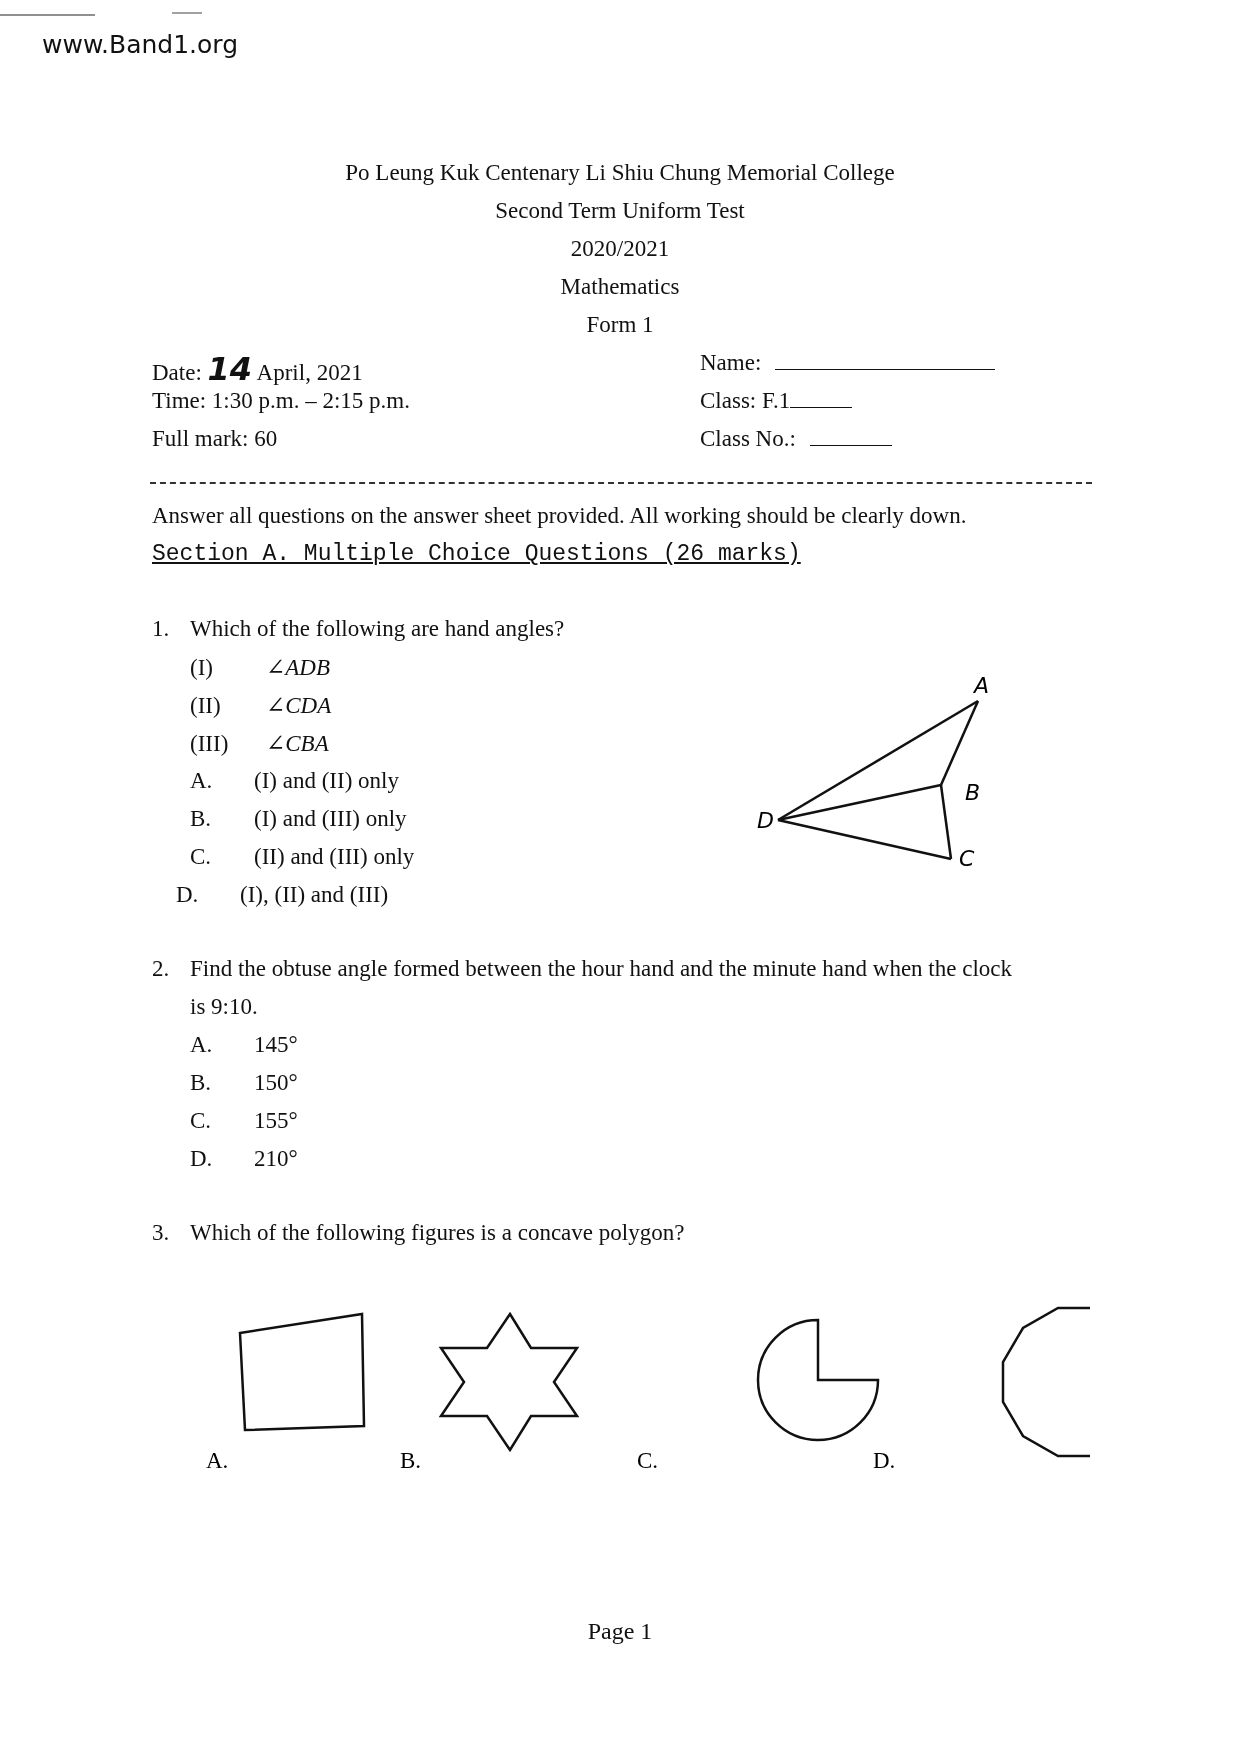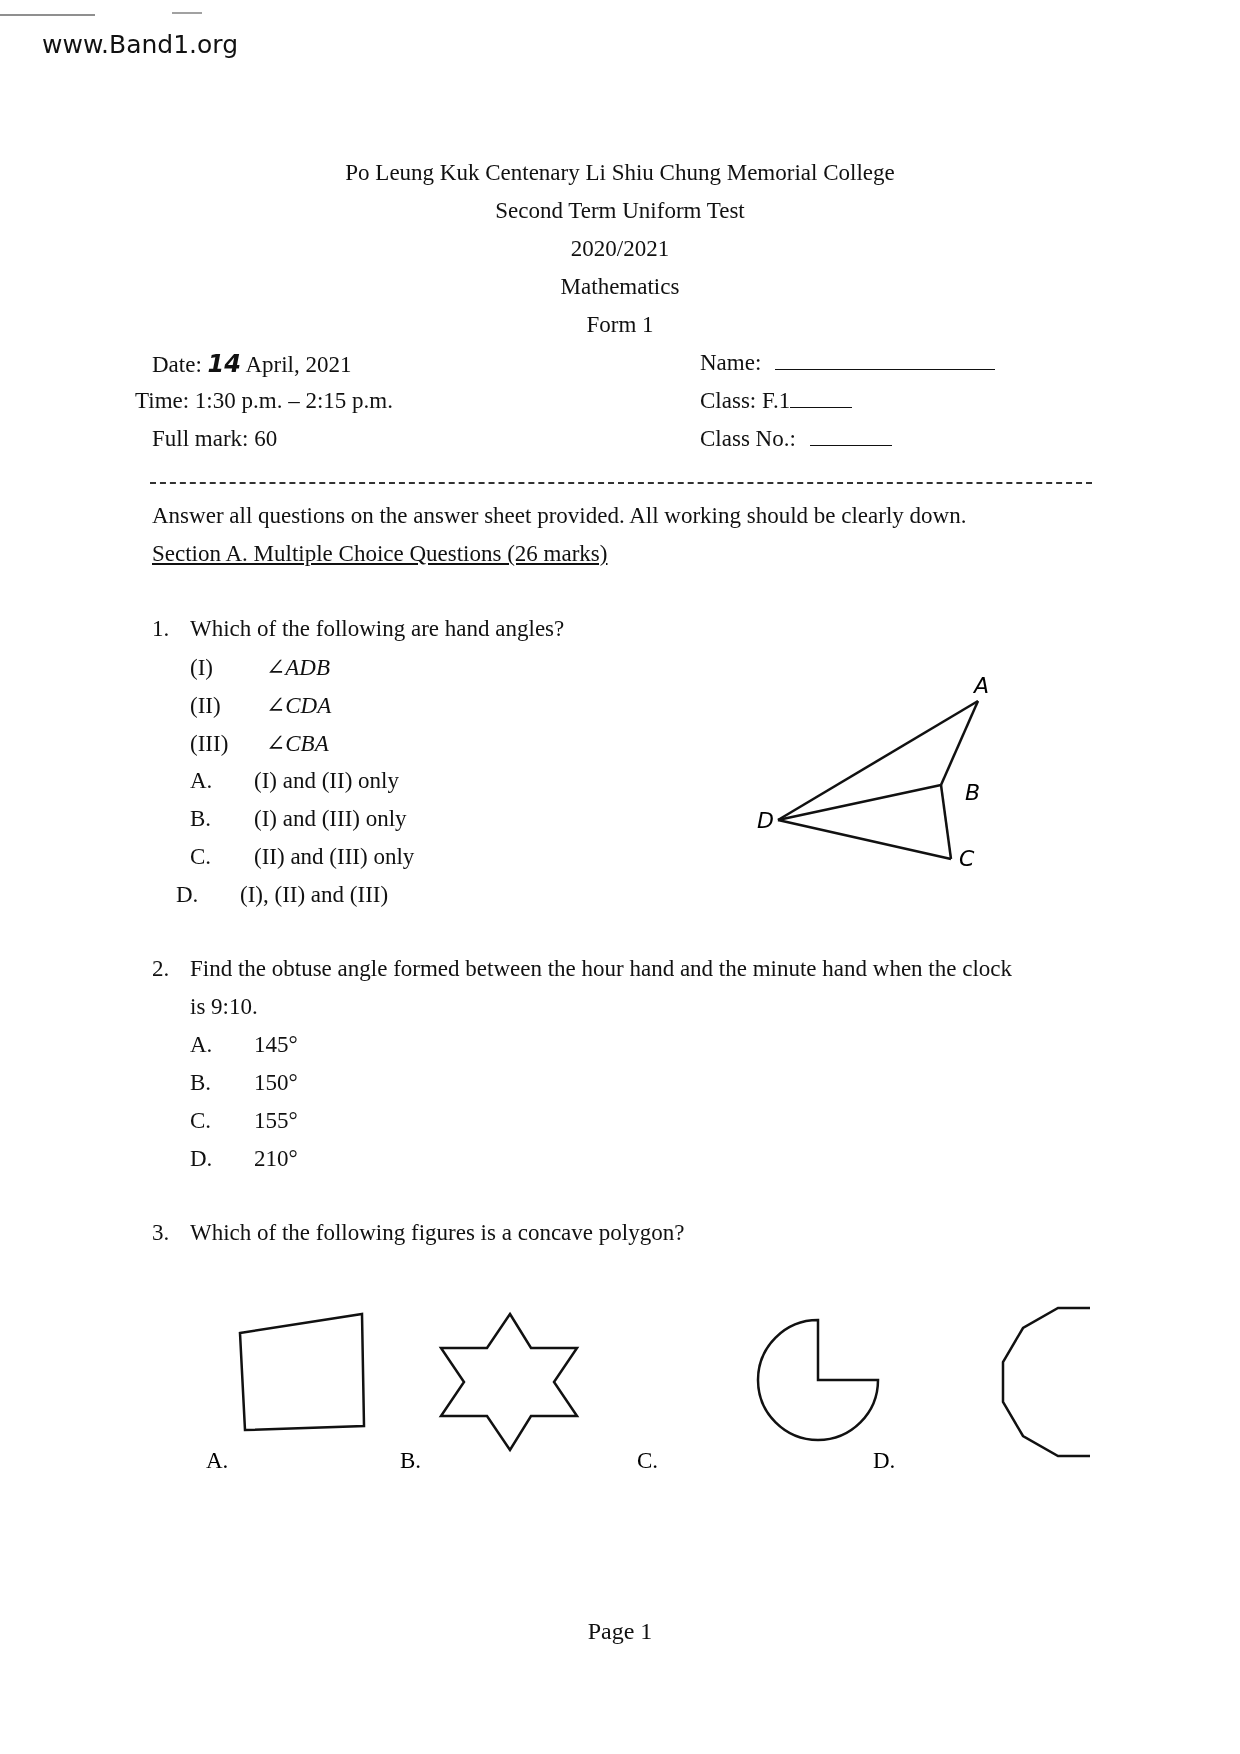--- a/index.html
+++ b/index.html
@@ -4,23 +4,23 @@
 <style>
   html, body { margin: 0; padding: 0; background: #ffffff; }
   body { width: 1240px; height: 1754px; position: relative; overflow: hidden;
          font-family: "Liberation Serif", "DejaVu Serif", serif; color: #111; }
   .abs { position: absolute; white-space: nowrap; }
   .serif { font-family: "Liberation Serif", "DejaVu Serif", serif; font-size: 23px; }
   .sans { font-family: "DejaVu Sans", "Liberation Sans", sans-serif; }
   .watermark { left: 42px; top: 30px; font-size: 25px; color: #111; }
   .center { left: 0; width: 1240px; text-align: center; }
   .blank { display: inline-block; border-bottom: 1.5px solid #111; height: 18px; vertical-align: baseline; }
-  .hand { font-family: "DejaVu Sans", sans-serif; font-size: 24px; font-weight: bold; font-style: italic; }
+  .hand { font-family: "DejaVu Sans", sans-serif; font-size: 32px; font-weight: bold; font-style: italic; }
   .dashed { left: 150px; top: 482px; width: 942px; border-top: 2px dashed #333; }
-  .underline { text-decoration: underline; }
+  .underline { text-decoration: underline; font-family: Liberation Mono, monospace; }
   .item-roman { display: inline-block; width: 64px; }
   .item-letter { display: inline-block; width: 64px; }
   .ital { font-style: italic; margin-left: 12px; }
   svg text { font-family: "DejaVu Sans", sans-serif; font-style: italic; }
   .speck { position: absolute; background: #444; }
 </style>
 </head>
 <body>
 
 <div class="speck" style="left:0;top:14px;width:95px;height:2px;opacity:.6"></div>
@@ -32,21 +32,21 @@
 <div class="abs serif center" style="top:198px">Second Term Uniform Test</div>
 <div class="abs serif center" style="top:236px">2020/2021</div>
 <div class="abs serif center" style="top:274px">Mathematics</div>
 <div class="abs serif center" style="top:312px">Form 1</div>
 
 <div class="abs serif" style="left:152px;top:350px">
   <span>Date:</span>
   <span class="hand">14</span>
   <span>April, 2021</span>
 </div>
-<div class="abs serif" style="left:135px;top:388px">Time: 1:30 p.m. – 2:15 p.m.</div>
+<div class="abs serif" style="left:152px;top:388px">Time: 1:30 p.m. – 2:15 p.m.</div>
 <div class="abs serif" style="left:152px;top:426px">Full mark: 60</div>
 
 <div class="abs serif" style="left:700px;top:350px">
   <span>Name:</span>
   <span class="blank" style="width:220px;margin-left:8px"></span>
 </div>
 <div class="abs serif" style="left:700px;top:388px">
   <span>Class: F.1</span><span class="blank" style="width:62px"></span>
 </div>
 <div class="abs serif" style="left:700px;top:426px">

